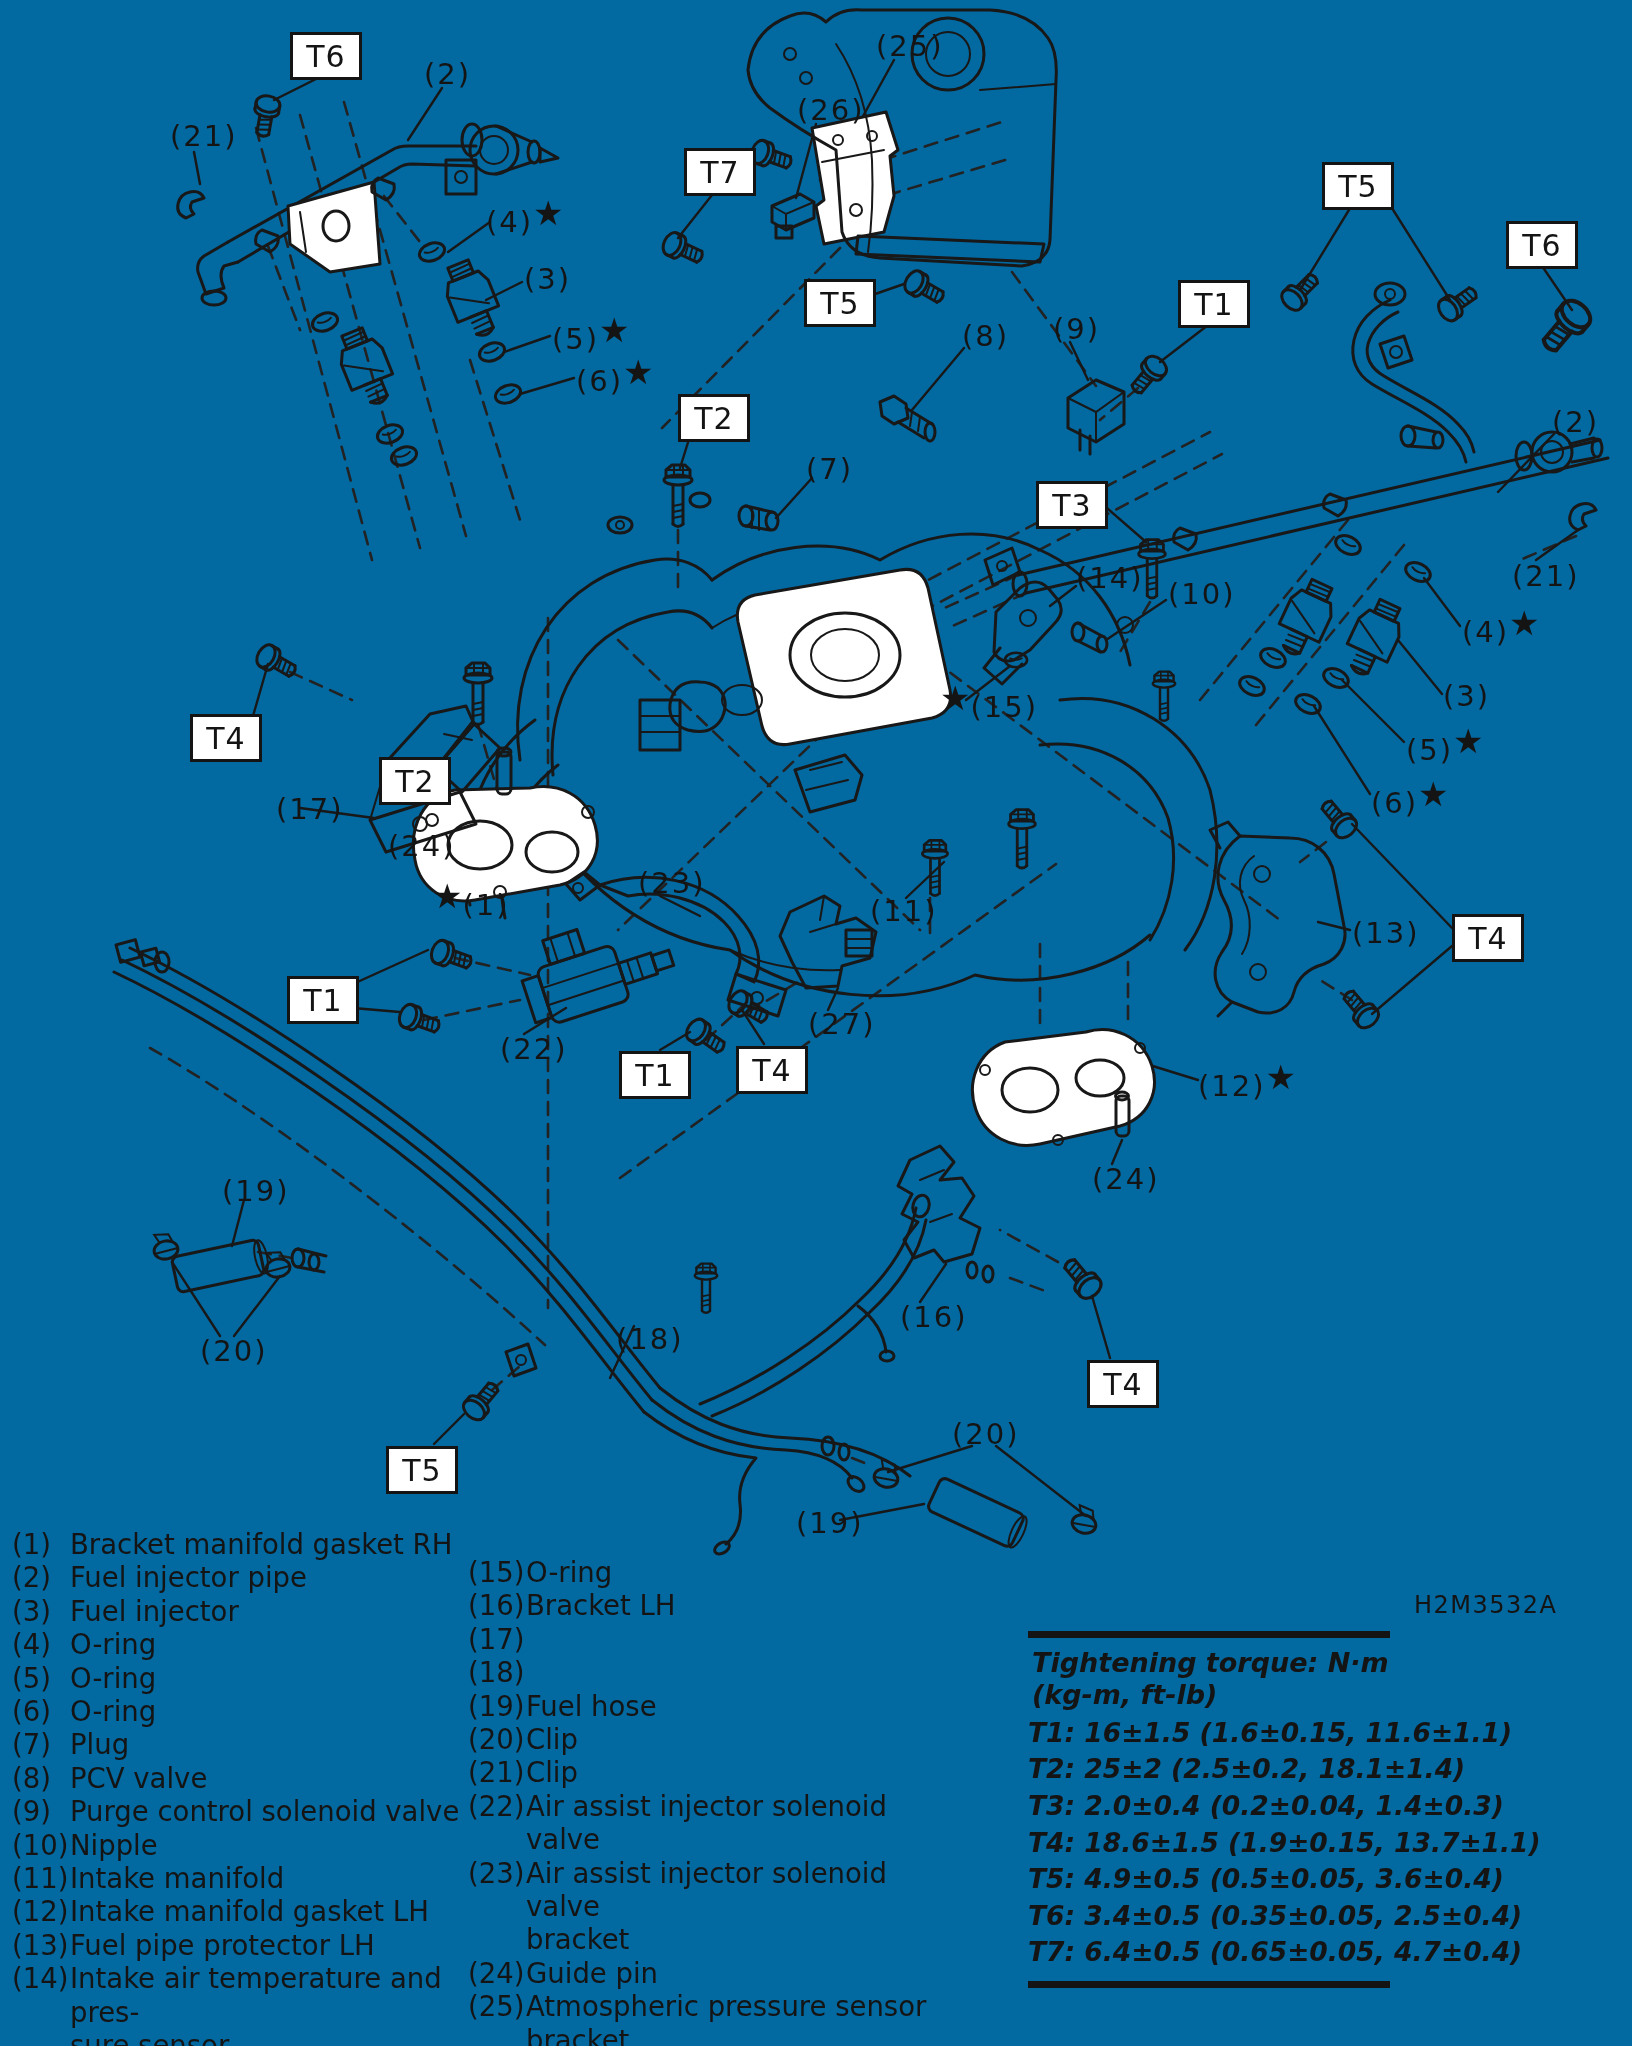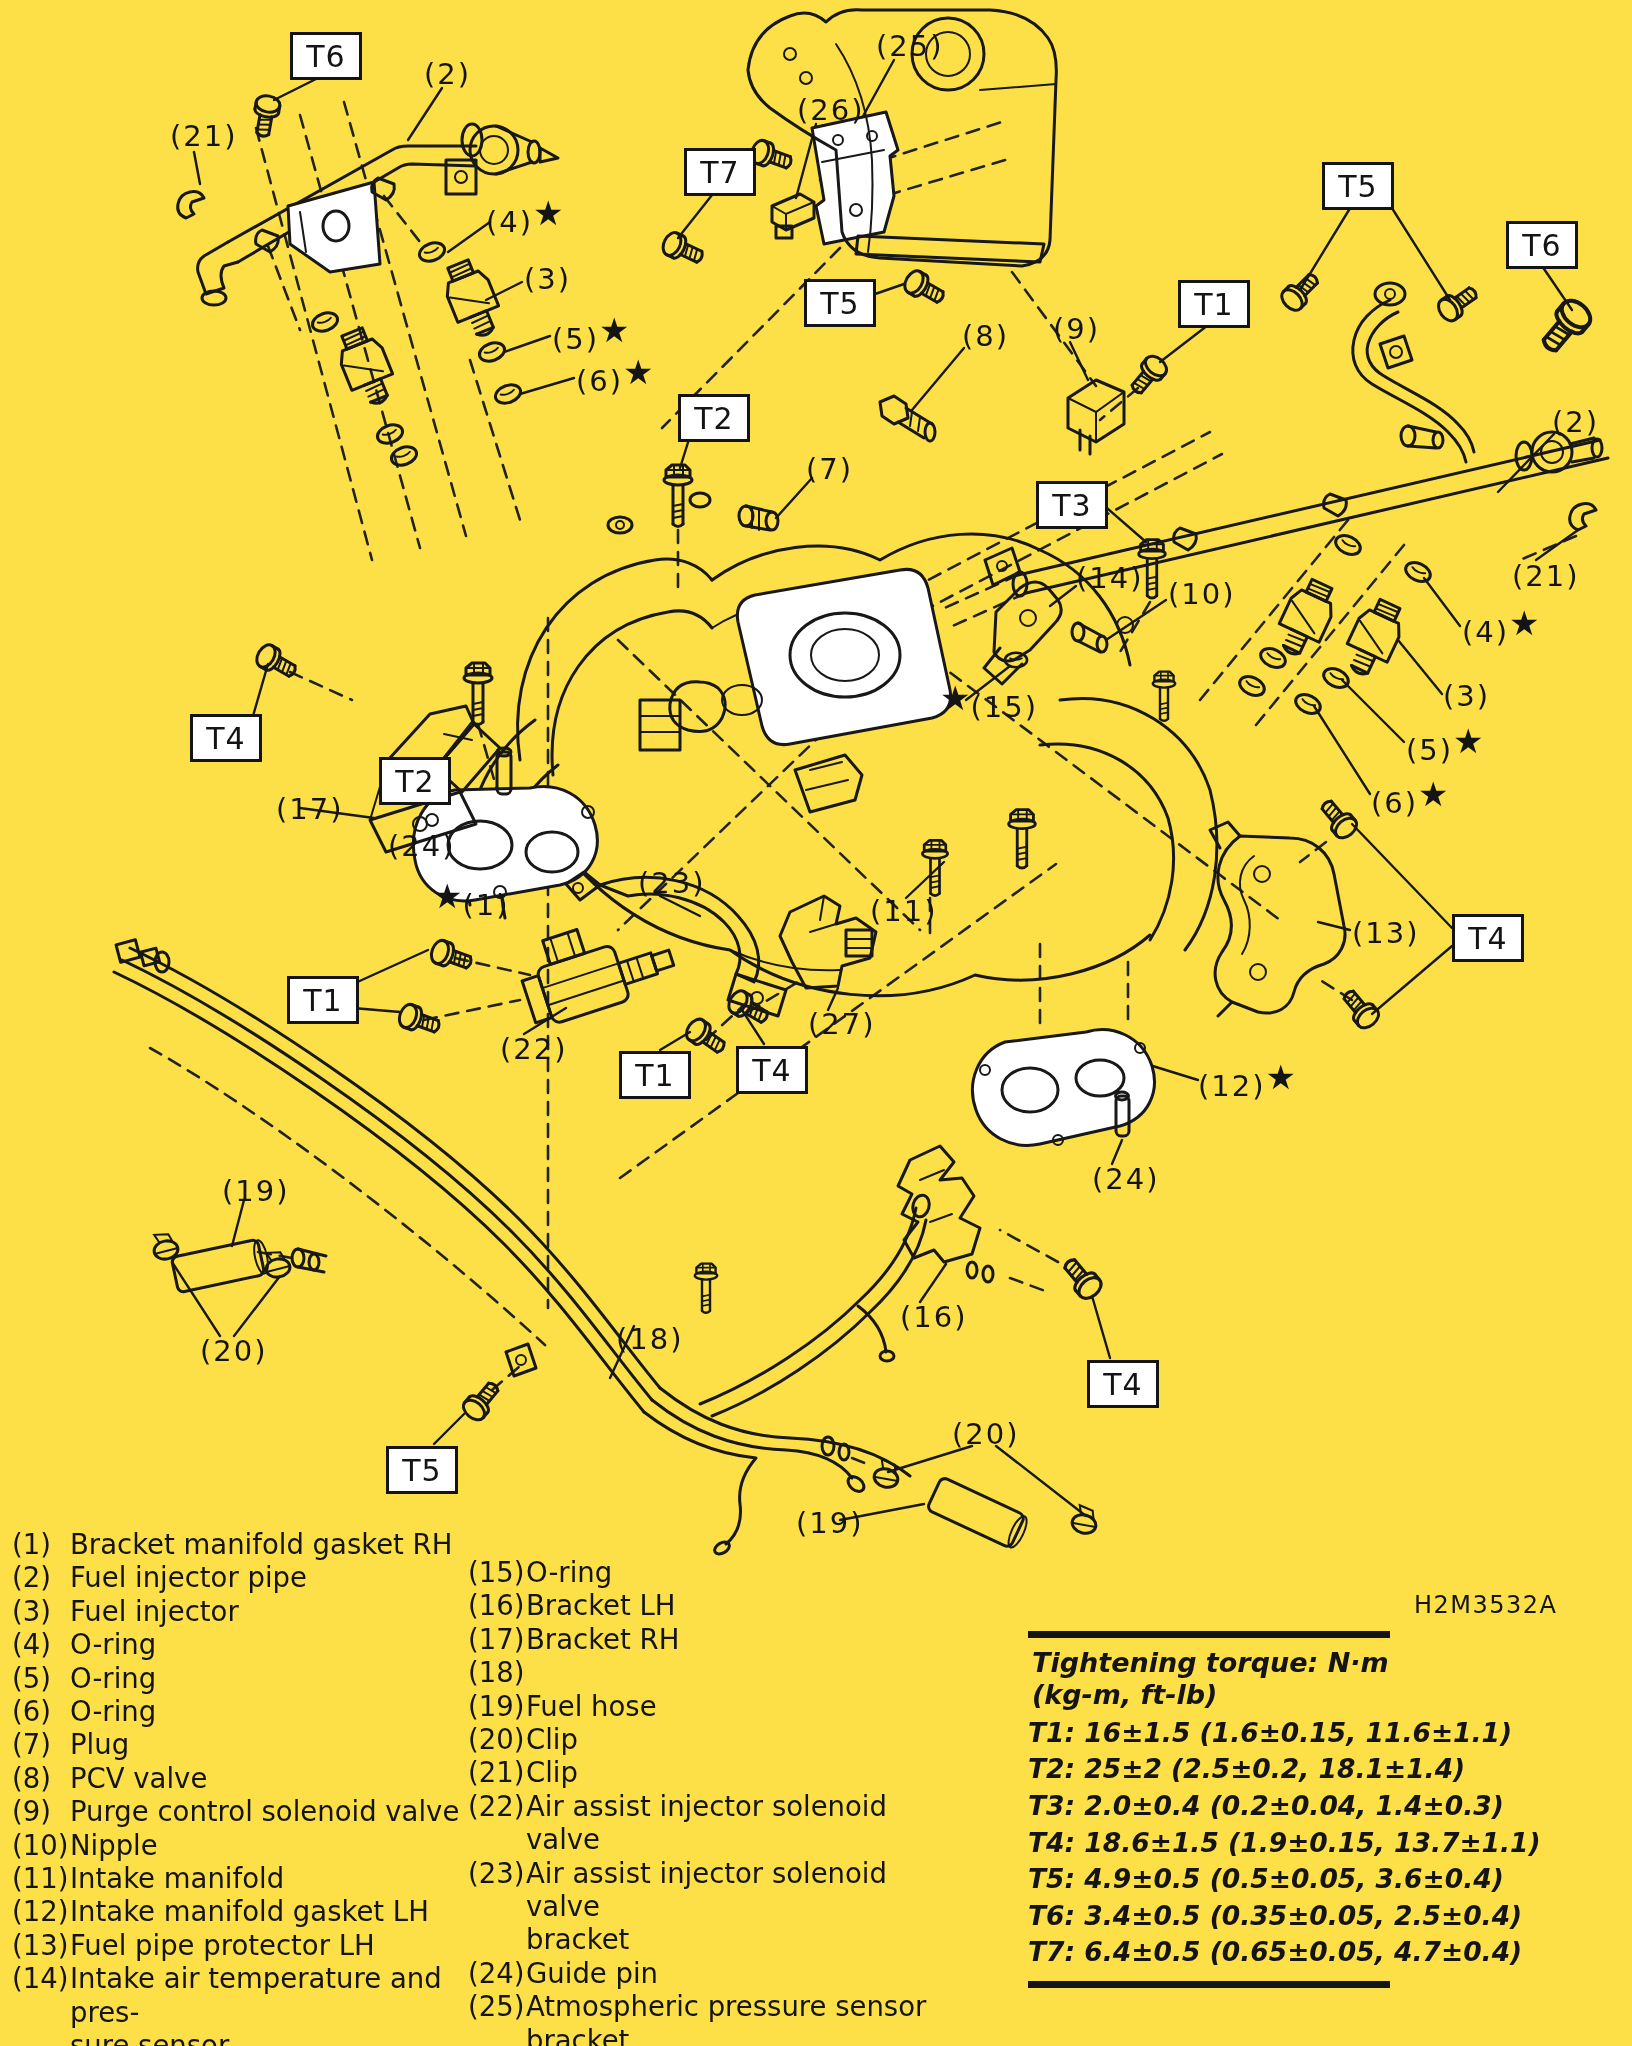--- a/index.html
+++ b/index.html
@@ -1,16 +1,16 @@
 <!DOCTYPE html>
 <html><head>
 <meta charset="utf-8">
 <style>
   html,body{margin:0;padding:0;background:#e8e8e8;}
-  #page{position:relative;width:1632px;height:2046px;background:#fde047;overflow:hidden;
+  #page{position:relative;width:1632px;height:2046px;background:#0369a1;overflow:hidden;
         font-family:"DejaVu Sans","Liberation Sans",sans-serif;color:#141414;}
   #art{position:absolute;left:0;top:0;width:1632px;height:2046px;}
   #art *{vector-effect:none;}
   .s{fill:none;stroke:#181818;stroke-width:3;stroke-linecap:round;stroke-linejoin:round;}
   .thin{fill:none;stroke:#181818;stroke-width:2;stroke-linecap:round;}
   .dash{fill:none;stroke:#222;stroke-width:2.6;stroke-dasharray:13 9;stroke-linecap:round;}
   .lead{fill:none;stroke:#181818;stroke-width:2.4;stroke-linecap:round;}
   .wfill{fill:#ffffff;stroke:#181818;stroke-width:3;stroke-linejoin:round;}
   
   .plabel{position:absolute;font-size:29px;letter-spacing:2px;white-space:nowrap;line-height:1;}
@@ -582,23 +582,20 @@
         </span>
       </div>
       <div class="pl-item">
         <span class="pl-num">(16)</span>
         <span class="pl-name">
           <div>Bracket LH</div>
         </span>
       </div>
       <div class="pl-item">
         <span class="pl-num">(17)</span>
-        <span class="pl-name">
-          <div>Bracket RH</div>
-        </span>
       </div>
       <div class="pl-item">
         <span class="pl-num">(18)</span>
       </div>
       <div class="pl-item">
         <span class="pl-num">(19)</span>
         <span class="pl-name">
           <div>Fuel hose</div>
         </span>
       </div>

